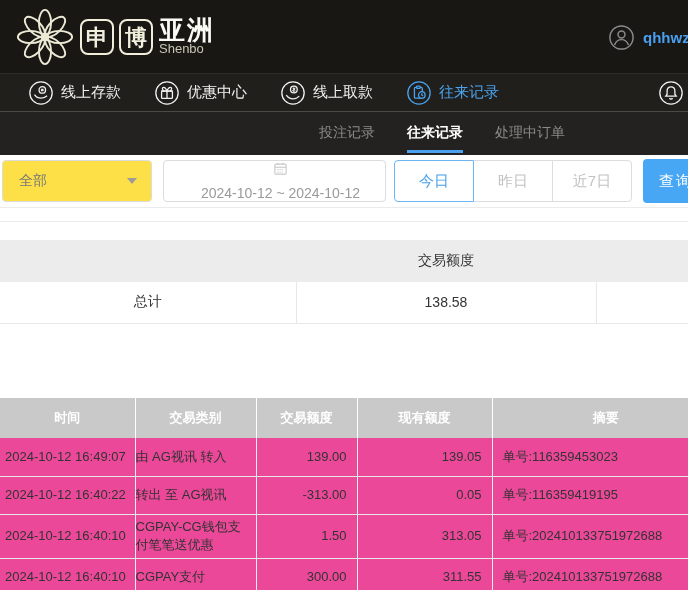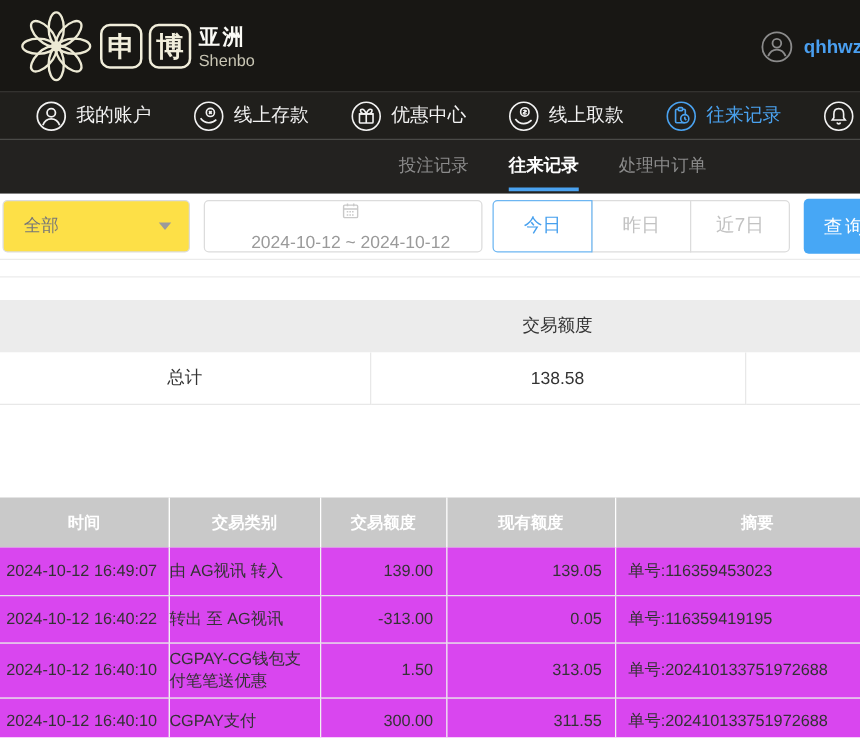--- a/index.html
+++ b/index.html
@@ -11,21 +11,21 @@
   
   .top-header { position:absolute; left:0; top:0; width:688px; height:73px; background:#181714; }
   .logo-wrap { position:absolute; left:14px; top:6px; display:flex; align-items:center; }
   .flower { width:62px; height:62px; }
   .logo-boxes { display:flex; gap:5px; margin-left:4px; }
   .logo-box {
     width:34px; height:36px; border:2px solid #f1eedb; border-radius:8px;
     color:#f1eedb; font-size:22px; font-weight:bold; text-align:center; line-height:33px;
   }
   .logo-region { margin-left:6px; display:flex; flex-direction:column; justify-content:center; }
-  .logo-region .cn { color:#fbfbf6; font-size:17px; font-weight:bold; letter-spacing:2px; line-height:22px; }
+  .logo-region .cn { color:#fbfbf6; font-size:26px; font-weight:bold; letter-spacing:2px; line-height:22px; }
   .logo-region .en { color:#c9c6b4; font-size:13px; line-height:15px; }
   .user-area { position:absolute; left:608px; top:24px; display:flex; align-items:center; gap:8px; white-space:nowrap; }
   .user-name { color:#4a9ff0; font-size:15px; font-weight:bold; }
   
   .nav-bar {
     position:absolute; left:0; top:73px; width:688px; height:39px; background:#201f1c;
     border-top:1px solid #2c2b28; border-bottom:1px solid #4a4a47;
     display:flex; align-items:center; gap:33px; padding-left:28px;
   }
   .nav-item { display:flex; align-items:center; gap:7px; color:#f2f2f2; font-size:15px; cursor:pointer; white-space:nowrap; }
@@ -72,21 +72,21 @@
   .summary-table tr.s-body td.sep { border-right:1px solid #e8e8e8; }
   
   .data-table { position:absolute; left:0; top:398px; width:688px; border-collapse:collapse; table-layout:fixed; }
   .data-table th {
     background:#c9c9c9; color:#fff; font-size:13px; font-weight:bold; height:40px;
     border-right:1px solid #fff; text-align:center;
   }
   .data-table th:last-child { border-right:none;padding-left:31px; }
   .data-table td {
     font-size:13px; color:#333; border-bottom:1px solid #e7e7e7; border-right:1px solid #efefef;
-    line-height:1.4; background:#d946ef;
+    line-height:1.4; background:#ec4899;
   }
   .data-table td:last-child { border-right:none; }
   .data-table tr.r38 td { height:38px; }
   .data-table tr.r44 td { height:44px; }
   td.c-time { text-align:left; padding-left:5px; }
   td.c-type { text-align:left; padding-left:0; padding-right:6px; }
   td.c-amount, td.c-balance { text-align:right; padding-right:10px; }
   td.c-memo { text-align:left; padding-left:10px; }
   svg { display:block; }
 </style>
@@ -125,30 +125,20 @@
           <circle cx="12" cy="12" r="10.3"></circle>
           <circle cx="12" cy="9.4" r="3.1"></circle>
           <path d="M5.8 18.6c1.2-3.2 3.4-4.7 6.2-4.7s5 1.5 6.2 4.7"></path>
         </g>
       </svg>
       <span class="user-name">qhhwz</span>
     </div>
   </div>
 
   <div class="nav-bar">
-    <div class="nav-item">
-      <svg width="26" height="26" viewBox="0 0 24 24">
-        <g stroke="currentColor" stroke-width="1.3" fill="none">
-          <circle cx="12" cy="12" r="10.3"></circle>
-            <circle cx="12" cy="9.4" r="3.1"></circle>
-          <path d="M5.8 18.6c1.2-3.2 3.4-4.7 6.2-4.7s5 1.5 6.2 4.7"></path>
-        </g>
-      </svg>
-      <span>我的账户</span>
-    </div>
     <div class="nav-item">
       <svg width="26" height="26" viewBox="0 0 24 24">
         <g stroke="currentColor" stroke-width="1.2" fill="none">
           <circle cx="12" cy="12" r="10.3"></circle>
           <circle cx="13.2" cy="9.2" r="3"></circle>
           <path d="M12.2 8.2l2 2m-2 0l2-2"></path>
           <path d="M6 13.5c1.5 2.2 3.7 3.3 6 3.3 2.1 0 4-.8 5.6-2.3"></path>
         </g>
       </svg>
       <span>线上存款</span>

